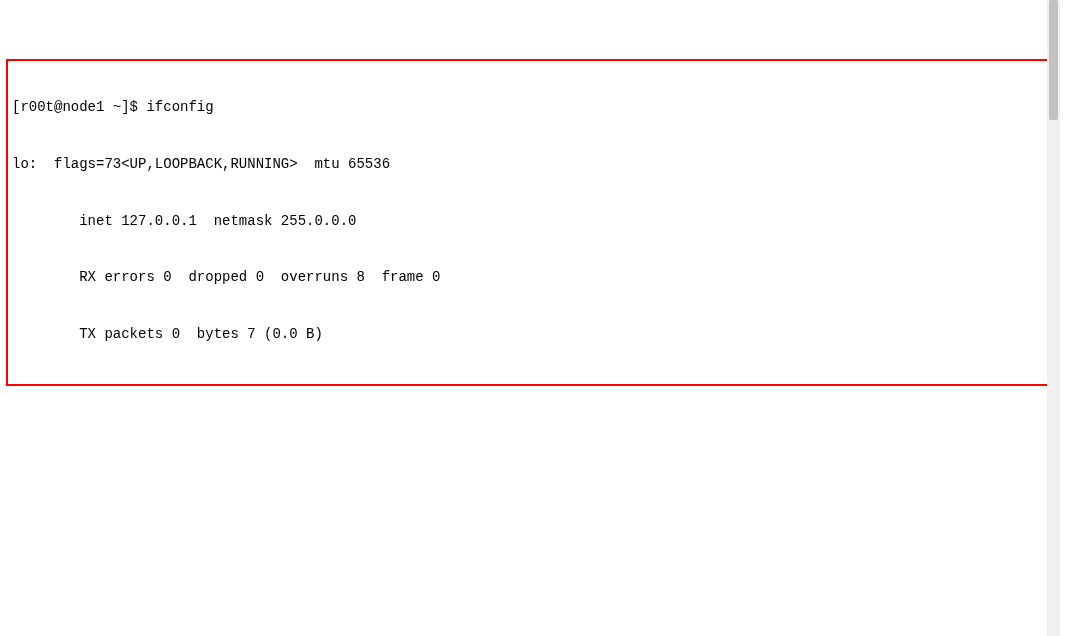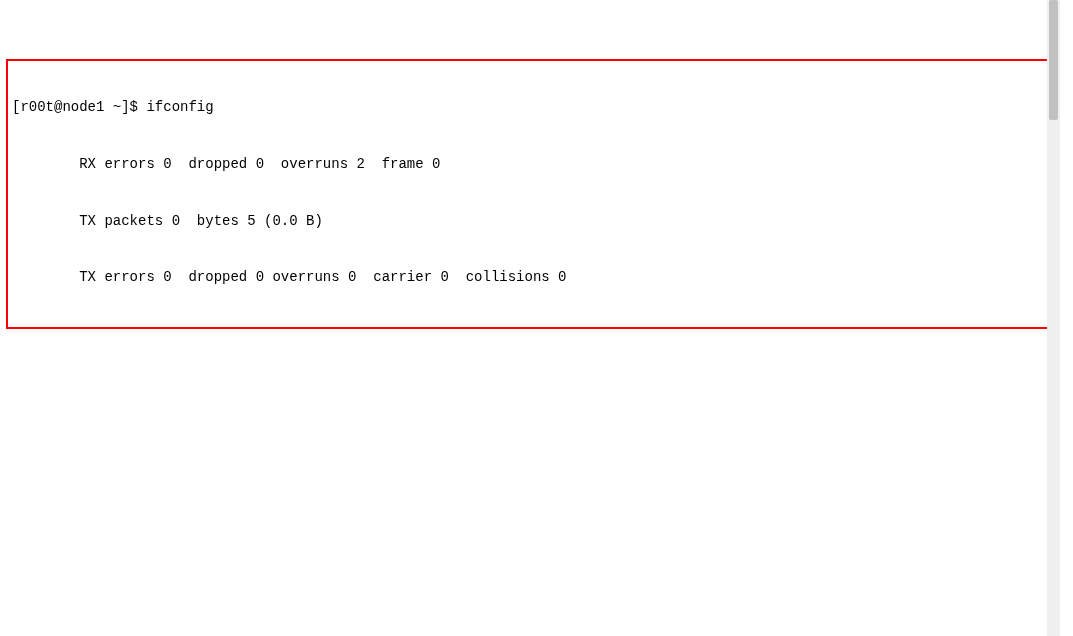--- a/index.html
+++ b/index.html
@@ -13,23 +13,24 @@
   .line { display: block; }
 </style>
 </head>
 <body>
 
 <div class="viewport">
   <div class="term">
 
     <div class="box box-top">
       <span class="line">[r00t@node1 ~]$ ifconfig</span>
-      <span class="line">        RX errors 0  dropped 0  overruns 2  frame 0</span>
-      <span class="line">        TX packets 0  bytes 5 (0.0 B)</span>
-      <span class="line">        TX errors 0  dropped 0 overruns 0  carrier 0  collisions 0</span>
+      <span class="line">lo:  flags=73&lt;UP,LOOPBACK,RUNNING&gt;  mtu 65536</span>
+      <span class="line">        inet 127.0.0.1  netmask 255.0.0.0</span>
+      <span class="line">        RX errors 0  dropped 0  overruns 8  frame 0</span>
+      <span class="line">        TX packets 0  bytes 7 (0.0 B)</span>
     </div>
 
     
     
     
     
     
     
     
     

